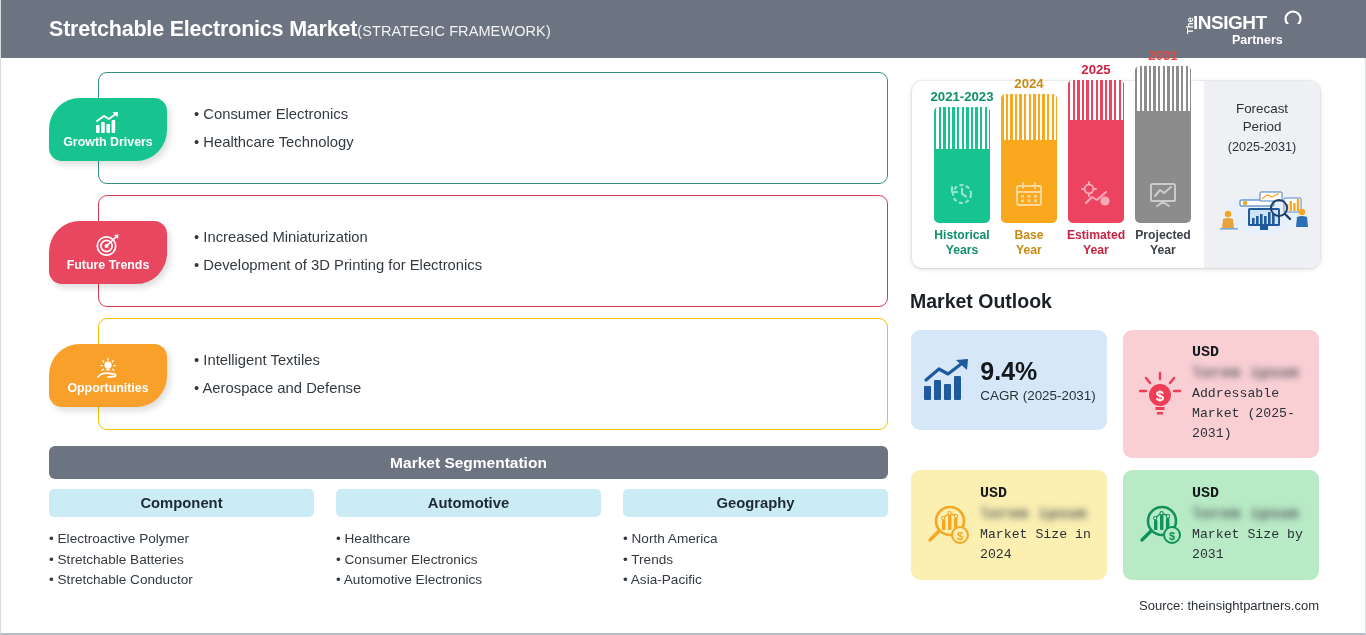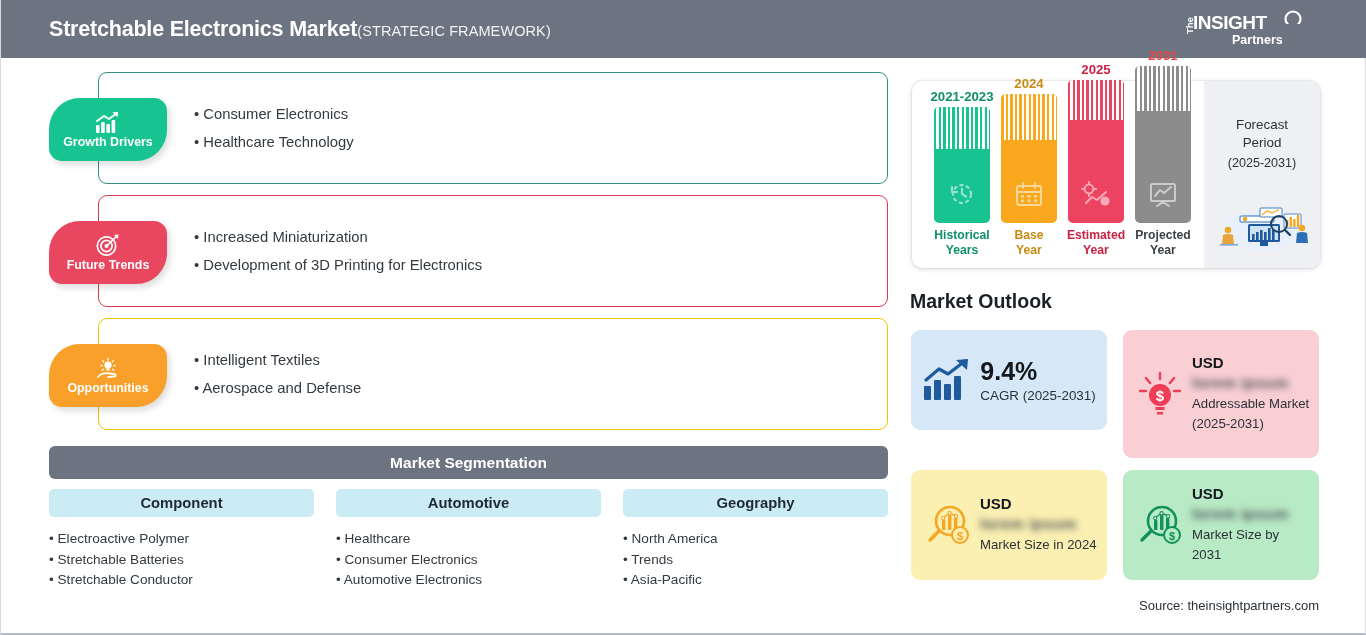--- a/index.html
+++ b/index.html
@@ -149,21 +149,20 @@
   }
   .bar-cap {
     font-size: 12.2px; font-weight: bold; text-align: center;
     line-height: 14.5px; margin-top: 5px;
   }
   .forecast-pane {
     width: 116px; height: 100%;
     background: #eef0f3; border-radius: 0 10px 10px 0;
     display: flex; flex-direction: column; align-items: center;
     padding-top: 19px;
-    justify-content: center;
   }
   .fc-line { font-size: 13.4px; color: #2c3238; line-height: 18px; text-align: center; }
   .fc-line.small { font-size: 12.6px; margin-top: 2px; }
   .fc-illus { margin-top: 22px; width: 104px; height: 58px; }
 
   .outlook-title {
     position: absolute; left: 9px; top: 232px;
     font-size: 19.5px; font-weight: bold; color: #1b2026;
   }
 
@@ -175,21 +174,21 @@
   .ocard.tam  { left: 222px; top: 272px; width: 196px; height: 128px; background: #f9cfd4; padding-left: 14px; gap: 9px; }
   .ocard.ms24 { left: 10px; top: 412px; width: 196px; height: 110px; background: #fbf0b2; padding-left: 14px; gap: 9px; }
   .ocard.ms31 { left: 222px; top: 412px; width: 196px; height: 110px; background: #b8eac5; padding-left: 14px; gap: 9px; }
 
   .cagr-ico { width: 50px; height: 44px; flex: none; }
   .cagr-txt { display: flex; flex-direction: column; }
   .cagr-val { font-size: 25px; font-weight: bold; color: #14181d; line-height: 28px; }
   .cagr-lbl { font-size: 13.4px; color: #2b3138; margin-top: 3px; }
 
   .usd-ico { width: 46px; height: 46px; flex: none; }
-  .usd-txt { display: flex; flex-direction: column; }
+  .usd-txt { display: flex; flex-direction: column; font-family: Liberation Mono, monospace; }
   .usd-cur { font-size: 15px; font-weight: bold; color: #14181d; }
   .usd-blur {
     font-size: 15.5px; font-weight: bold; color: #4a4f55;
     filter: blur(3.6px); margin: 3px 0 2px 0; white-space: nowrap;
     letter-spacing: 0.4px;
   }
   .usd-lbl { font-size: 13.2px; color: #2b3138; line-height: 20px; max-width: 120px; }
 
   .source {
     position: absolute; right: 48px; top: 540px;

